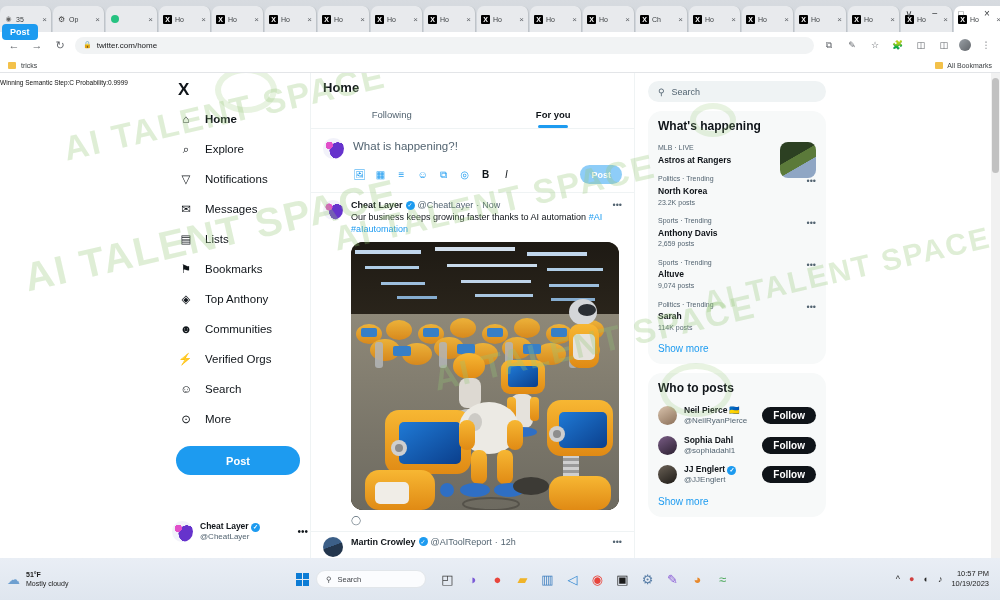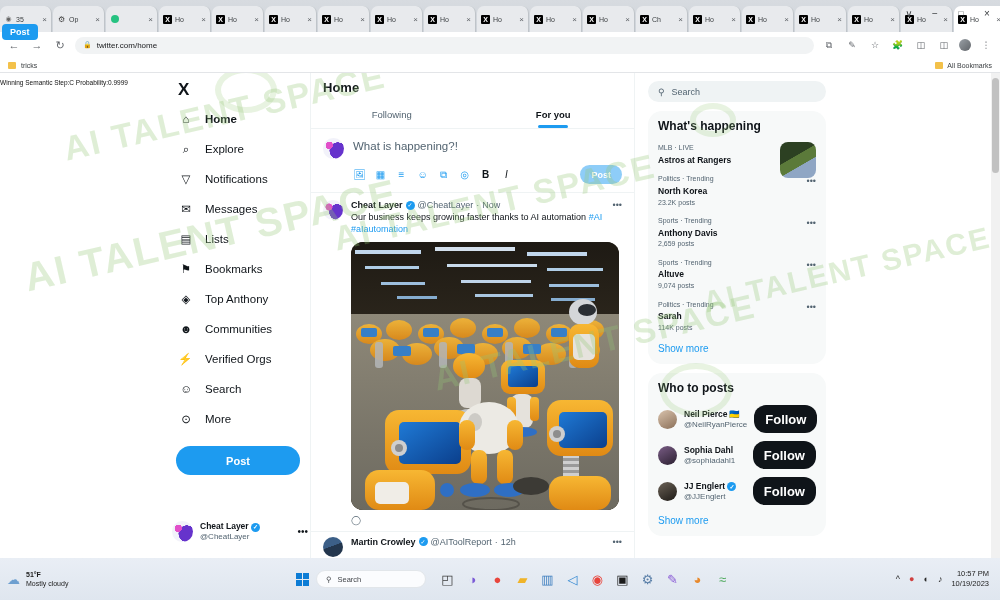--- a/index.html
+++ b/index.html
@@ -161,21 +161,21 @@
       background:linear-gradient(150deg,#2c4022 0 40%, #5b7a3a 41% 62%, #8fa6c4 63%); }
   .showmore { font-size:10px; color:#1d9bf0; padding:6px 0 2px 0;}
   .follow-row { display:flex; align-items:center; gap:7px; padding:4px 0;}
   .f-av { width:19px;height:19px;border-radius:50%;flex:none;}
   .f-av.a { background:linear-gradient(150deg,#d9c3ad,#8a6f58);}
   .f-av.b { background:linear-gradient(150deg,#7a5d86,#2b2030);}
   .f-av.c { background:linear-gradient(150deg,#6b6257,#1d1a16);}
   .f-name { font-size:8.5px; font-weight:700; color:#0f1419; line-height:1.3;}
   .f-handle { font-size:8px; color:#536471; line-height:1.3;}
   .follow-btn { margin-left:auto; background:#0f1419; color:#fff; border:none;
-      border-radius:12px; height:28px; padding:0 11px; font-size:13px; font-weight:700;}
+      border-radius:12px; height:17px; padding:0 11px; font-size:10px; font-weight:700;}
 
   .scrollbar { position:absolute; right:0; top:73px; width:9px; height:485px; background:#f1f1f1;}
   .scrollthumb { position:absolute; right:1px; top:78px; width:7px; height:95px; background:#c1c1c1; border-radius:4px;}
 
   
   .taskbar {
     position:absolute; left:0; top:558px; width:1000px; height:42px;
     background:linear-gradient(#e9eef5,#dfe6ef);
     display:flex; align-items:center; padding:0 7px;
   }

